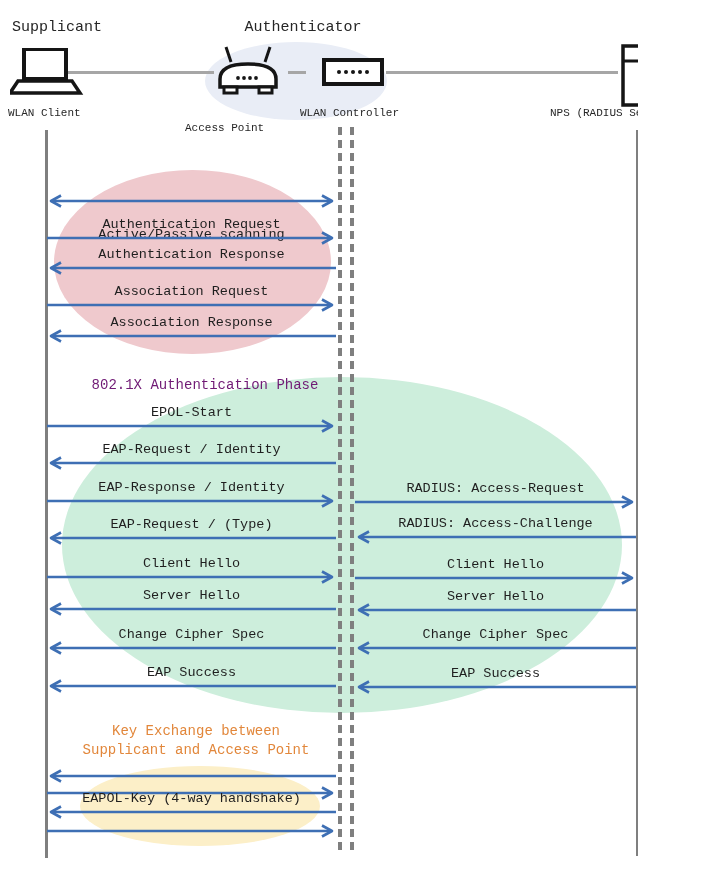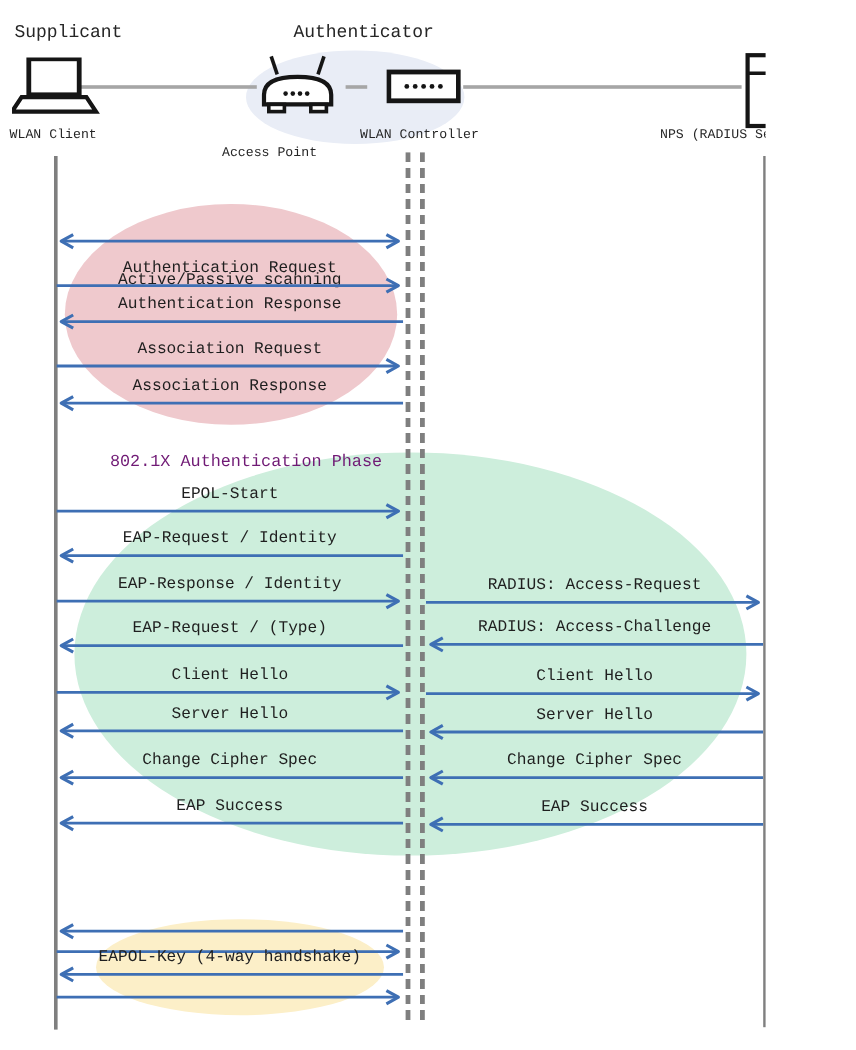--- a/index.html
+++ b/index.html
@@ -89,20 +89,24 @@
   <div class="bubble" style="left: 80px; top: 766px; width: 240px; height: 80px; background: rgb(252, 239, 200);"></div>
 
   <div class="lifeline" style="left:45px;top:130px;height:728px;"></div>
   <div class="lifeline-dashed" style="left:338px;top:127px;height:726px;"></div>
   <div class="lifeline-dashed" style="left:350px;top:127px;height:726px;"></div>
   <div class="lifeline" style="left:636px;top:130px;height:726px;"></div>
 
   <div class="phase-title" style="left: 65px; top: 376px; width: 280px; color: #701a75;">
     <span>802.1X Authentication Phase</span>
   </div>
+  <div class="phase-title" style="left: 56px; top: 722px; width: 280px; color: rgb(226, 135, 59);">
+    <span>Key Exchange between</span><br>
+    <span>Supplicant and Access Point</span>
+  </div>
 
   <div id="messages-layer">
       <div class="msg-arrow" style="left: 47px; top: 193px; width: 289px;">
         <svg width="289" height="16">
           <line x1="5" x2="284" y1="8" y2="8" stroke="var(--arrow)" stroke-width="2.3"></line>
           <path d="M14 2.5 L4 8 L14 13.5" fill="none" stroke="var(--arrow)" stroke-width="2.6" stroke-linejoin="round"></path>
           <path d="M275 2.5 L285 8 L275 13.5" fill="none" stroke="var(--arrow)" stroke-width="2.6" stroke-linejoin="round"></path>
         </svg>
       </div>
       <div class="msg-label" style="left: 47px; width: 289px; top: 179px; margin-top: 47px;">Active/Passive scanning</div>

